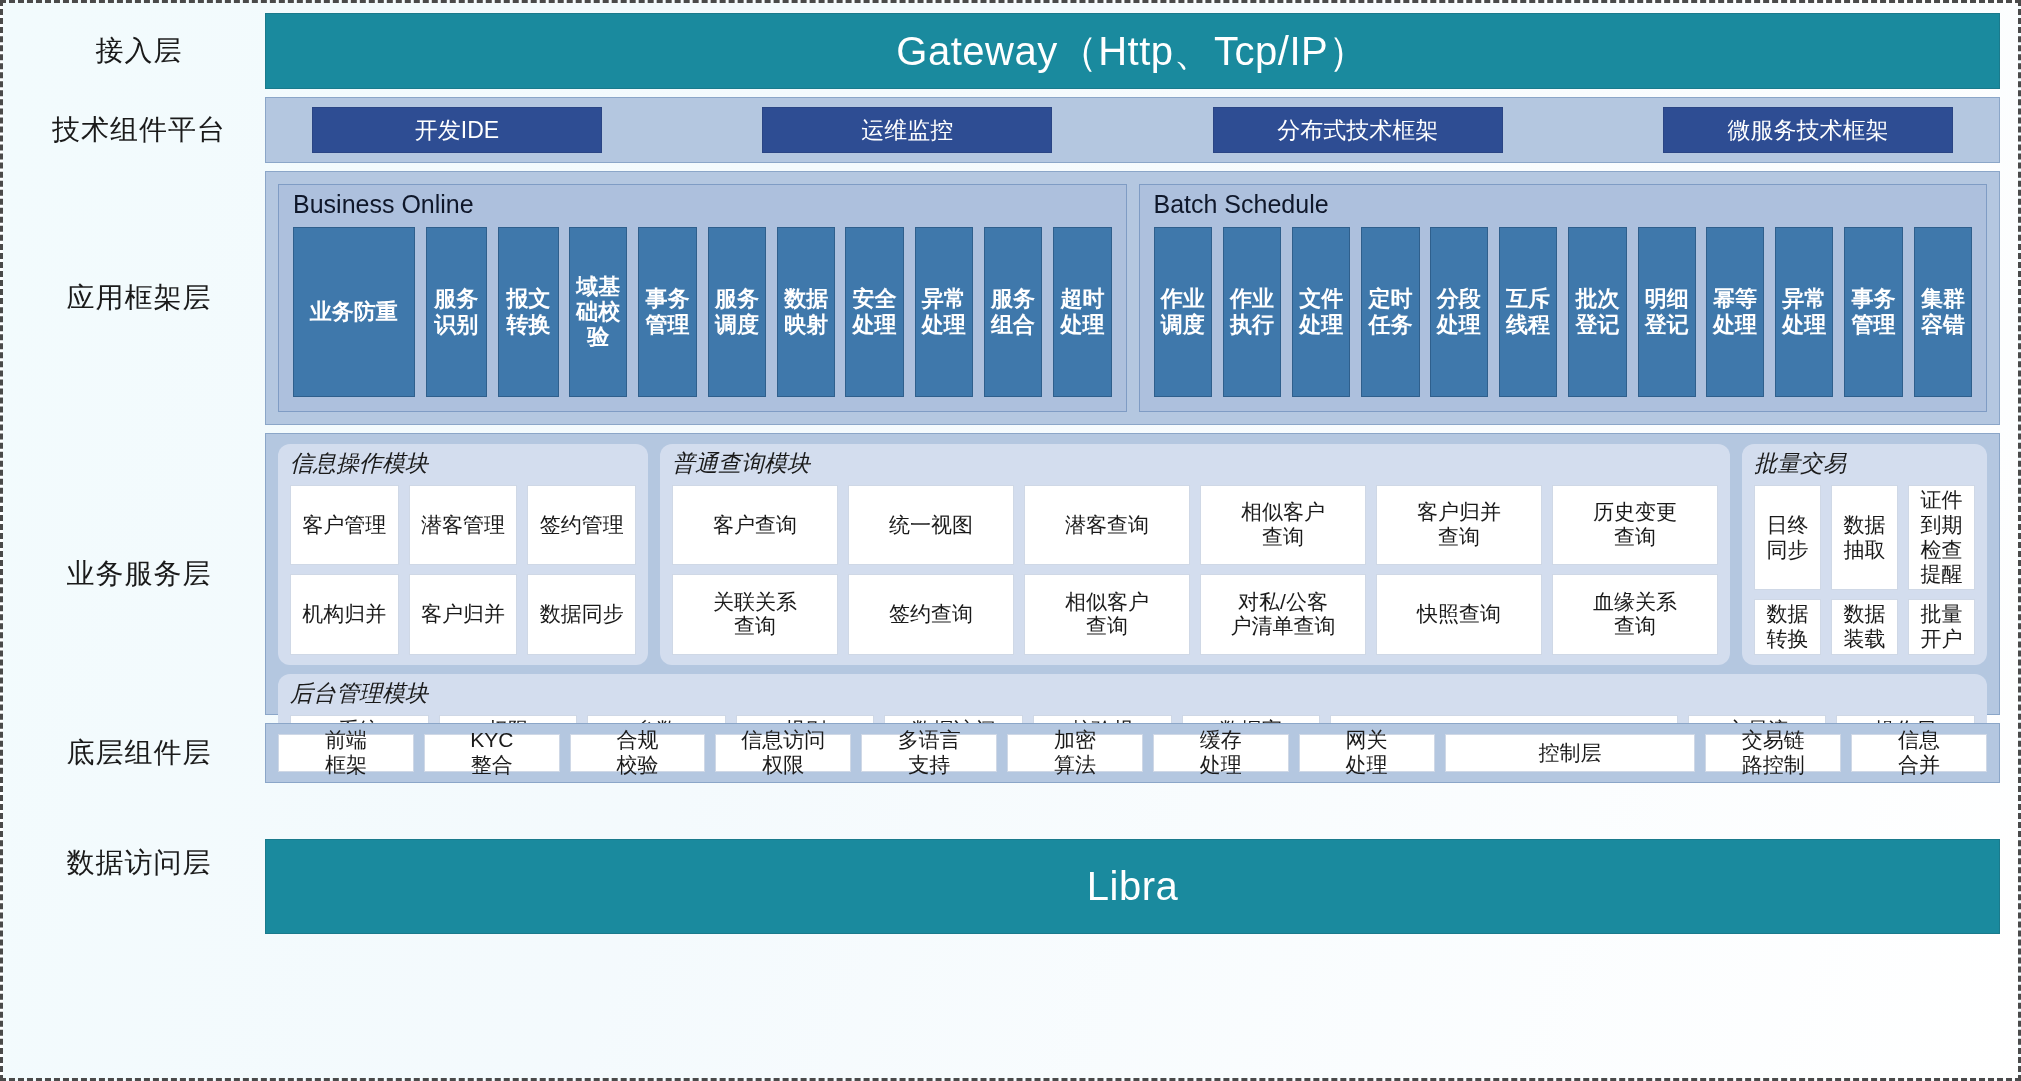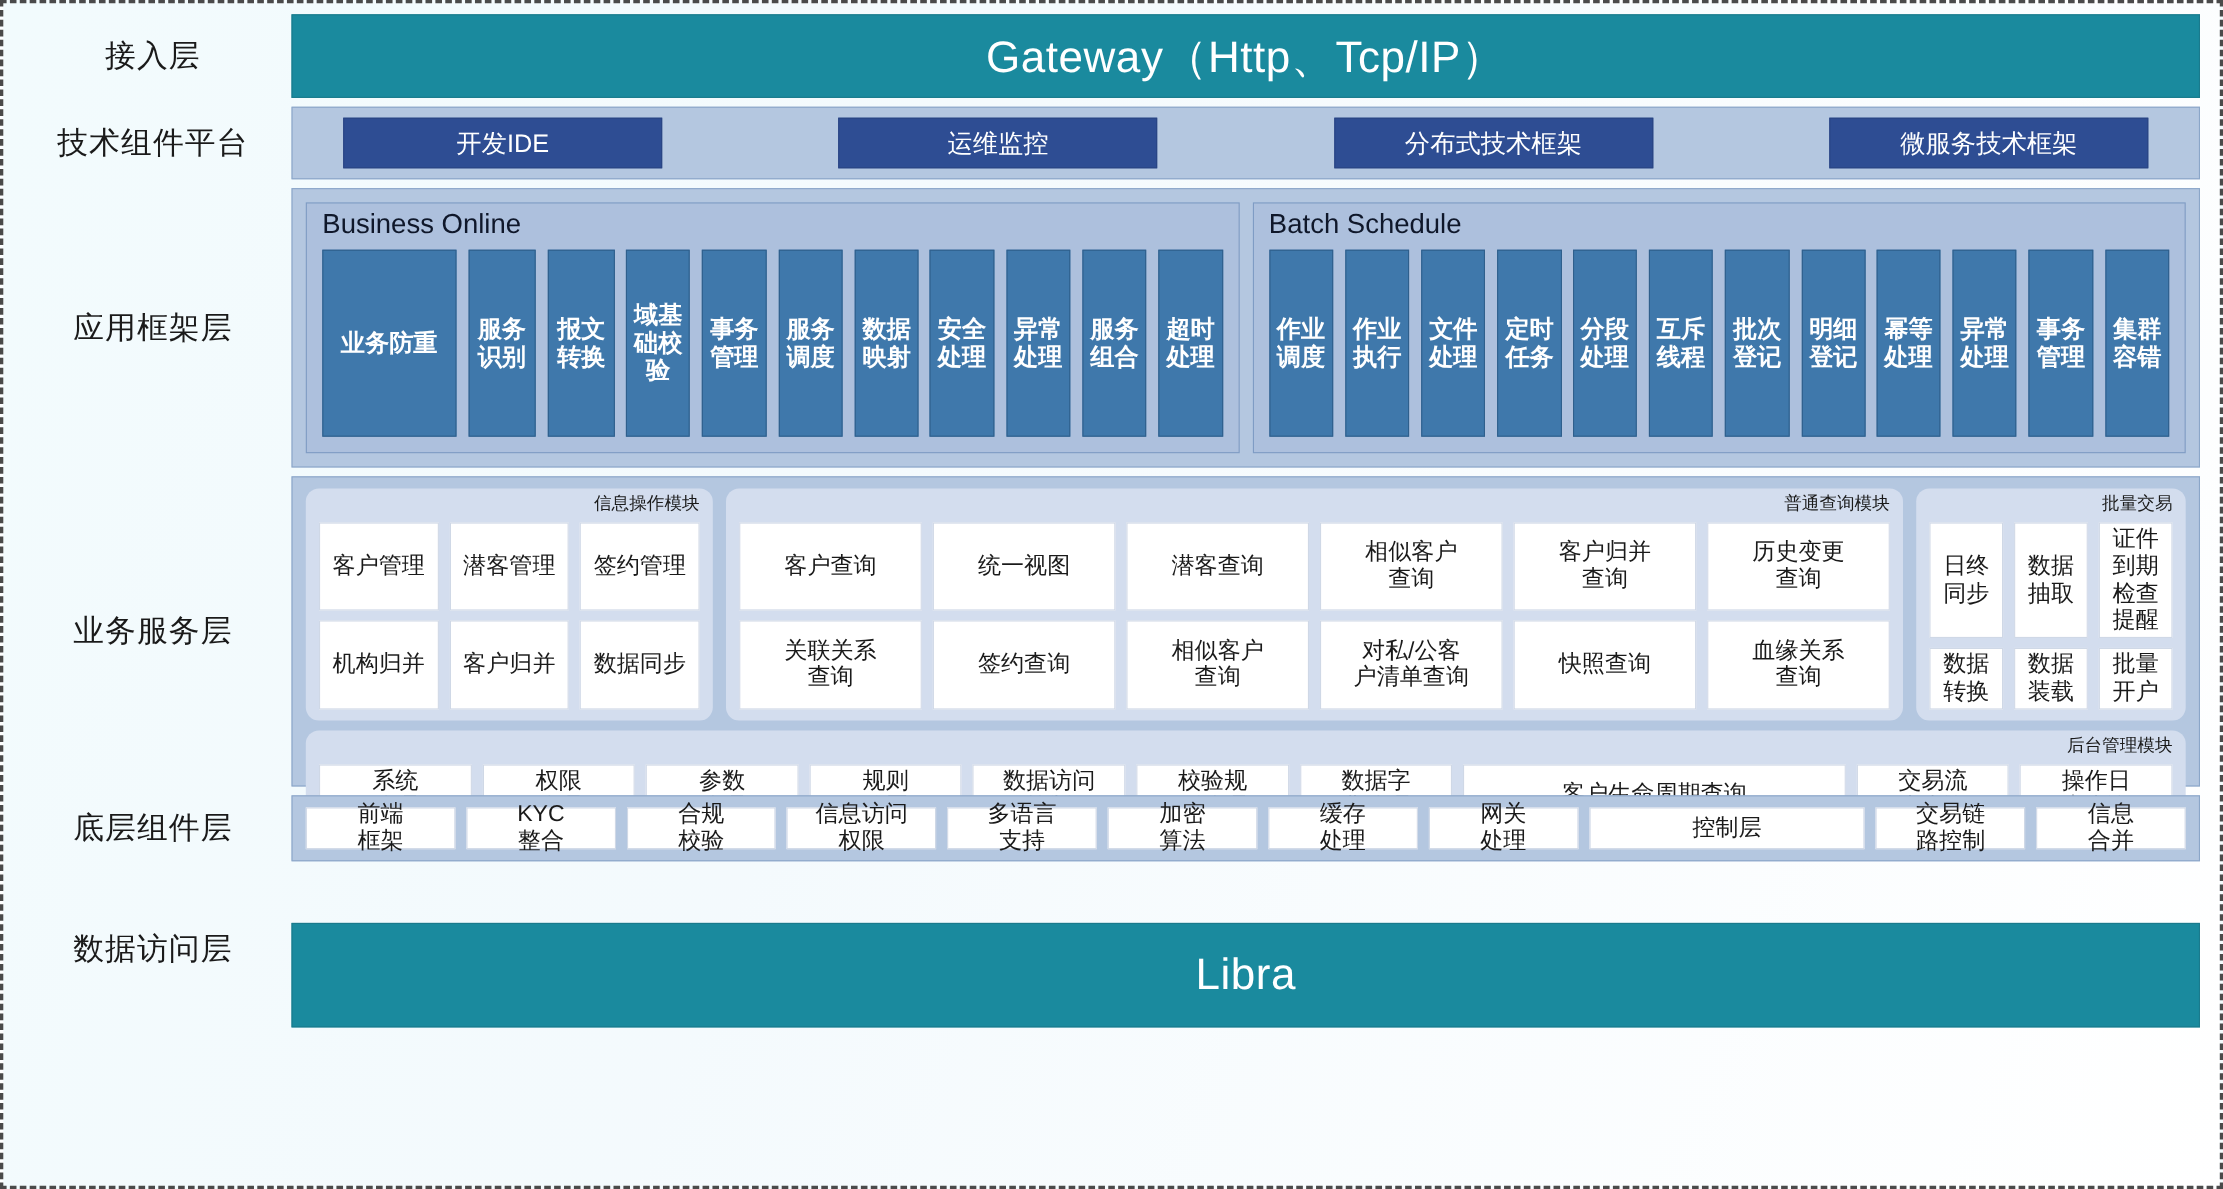--- a/index.html
+++ b/index.html
@@ -75,21 +75,21 @@
   .biz-panel {
     flex:1; background:#b4c7e0; border:1px solid #8ba6c8;
     padding:10px 12px 12px 12px; display:flex; flex-direction:column; gap:9px;
     height:282px;
   }
   .biz-top { display:flex; gap:12px; flex:1; }
   .biz-module {
     background:#d3ddee; border-radius:12px;
     padding:4px 12px 10px 12px; display:flex; flex-direction:column;
   }
-  .mod-title { text-align:right; font-size:16px; color:#1a1a1a; margin-bottom:6px; }
+  .mod-title { text-align:left; font-size:23px; color:#1a1a1a; margin-bottom:6px;font-style:italic; }
   .mod-rows { display:flex; flex-direction:column; gap:9px; flex:1; }
   .mod-row { display:flex; gap:10px; flex:1; }
   .white-cell {
     background:#ffffff; border:1px solid #cfd8e6;
     display:flex; align-items:center; justify-content:center;
     color:#1a1a1a; font-size:21px; flex:1; text-align:center;
     line-height:1.18; padding:2px 3px;
   }
   .m-info  { flex:0 0 370px; }
   .m-query { flex:1 1 auto; }

